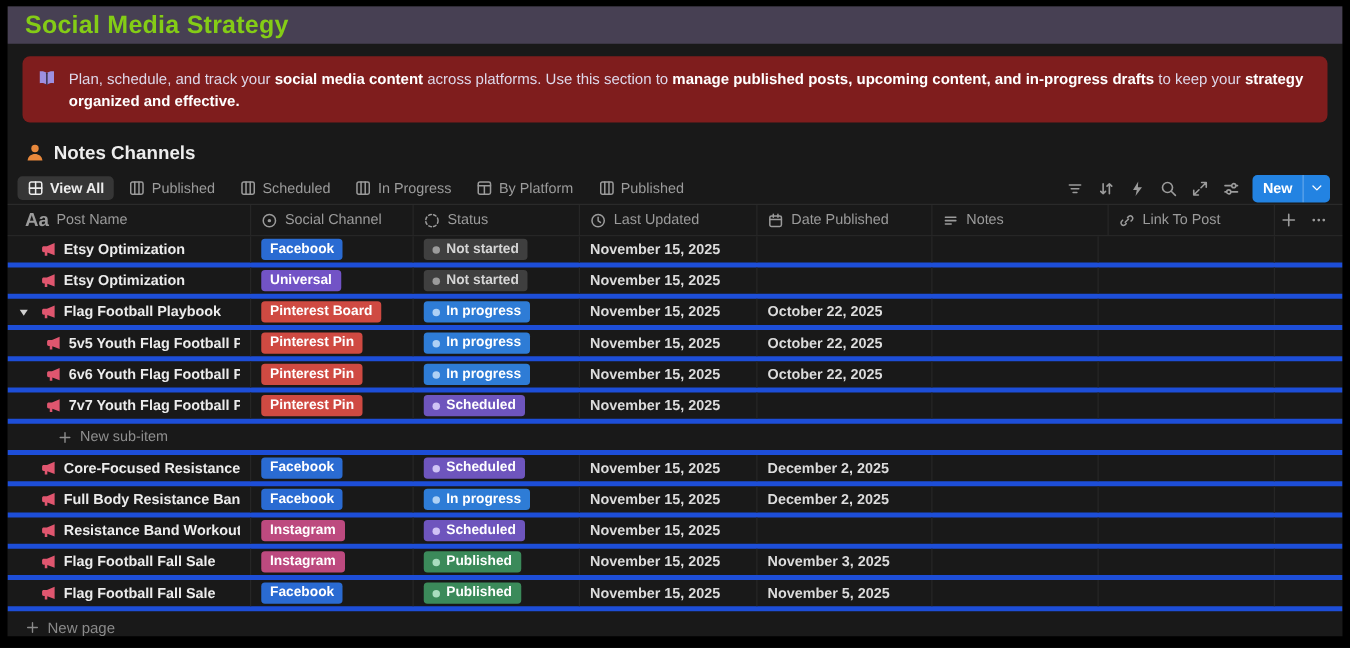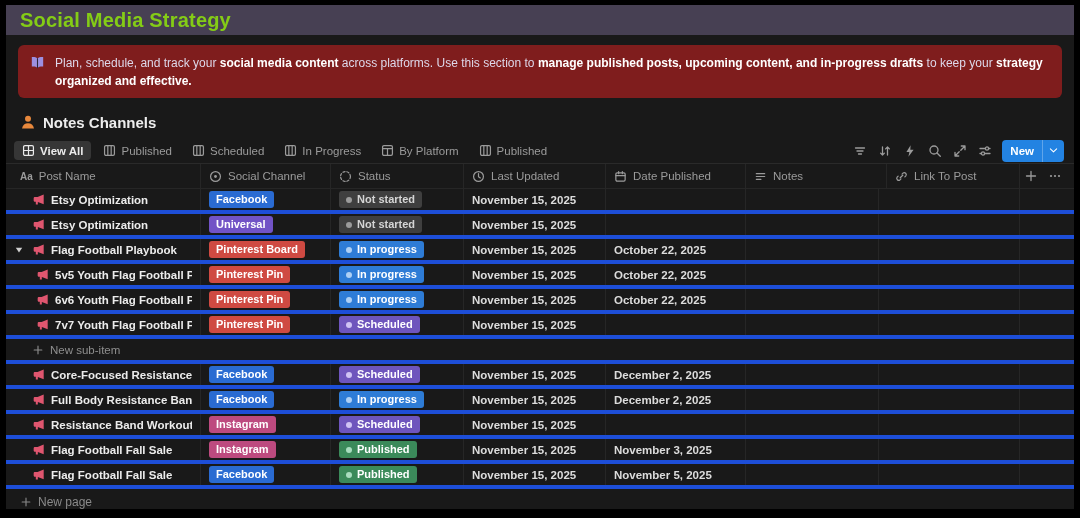--- a/index.html
+++ b/index.html
@@ -32,21 +32,21 @@
   .tbtn .ic { width:14px; height:14px; }
   .new-btn { display:flex; align-items:center; background:#2383e2; border-radius:4px; height:22px; overflow:hidden; cursor:pointer; }
   .new-label { color:#fff; font-size:11.5px; font-weight:600; padding:0 8px; }
   .new-caret { display:flex; align-items:center; padding:0 5px; height:100%; border-left:1px solid rgba(255,255,255,.28); color:#fff; }
   .new-caret .ic { width:11px; height:11px; }
 
   .thead { display:flex; height:25px; border-bottom:1px solid #262626; }
   .thead-cols { display:flex; }
   .th { display:flex; align-items:center; gap:6px; padding:0 8px; color:#9b9b9b; font-size:11.5px; border-right:1px solid #262626; overflow:hidden; white-space:nowrap; }
   .th .ic { width:13px; height:13px; flex:0 0 auto; }
-  .aa-glyph { font-size:10px; font-weight:600; color:#9b9b9b; }
+  .aa-glyph { font-size:15px; font-weight:600; color:#9b9b9b; }
   .th.col0 { padding-left:14px; }
   .thead-tail { margin-left:auto; display:flex; align-items:center; gap:10px; padding-right:12px; }
 
   .col0 { width:195px; } .col1 { width:130px; } .col2 { width:133px; }
   .col3 { width:142px; } .col4 { width:140px; } .col5 { width:133px; }
   .col6 { width:141px; } .coltail { flex:1; border-right:none !important; }
 
   .trow { display:flex; height:25px; border-bottom:4px solid #1d4ed8; }
   .cell { display:flex; align-items:center; padding:0 8px; border-right:1px solid #262626; overflow:hidden; white-space:nowrap; }
   .namecell { padding-left:8px; gap:6px; }
@@ -55,21 +55,21 @@
   .toggle .ic { width:10px; height:10px; }
   .notoggle { width:12px; flex:0 0 auto; }
   .rowicon { display:flex; color:#e0566f; flex:0 0 auto; }
   .rowicon .ic { width:13px; height:13px; }
   .rowname { font-size:11.5px; font-weight:700; color:#ececec; overflow:hidden; }
   .chip { font-size:11px; font-weight:600; color:#fff; padding:1px 7px; border-radius:3px; line-height:15px; white-space:nowrap; }
   .chip.status { display:inline-flex; align-items:center; }
   .dot { width:6px; height:6px; border-radius:50%; display:inline-block; margin-right:5px; }
   .datecell { font-size:11.5px; font-weight:600; color:#dcdcdc; }
 
-  .subadd { align-items:center; padding-left:26px; color:#8f8f8f; font-size:11.5px; gap:6px; cursor:pointer; }
+  .subadd { align-items:center; padding-left:40px; color:#8f8f8f; font-size:11.5px; gap:6px; cursor:pointer; }
   .subadd .ic { width:12px; height:12px; }
 
   .newpage { display:flex; align-items:center; gap:6px; padding:0 0 0 14px; height:26px; color:#8a8a8a; font-size:12px; cursor:pointer; }
   .np-icon { display:flex; }
   .np-icon .ic { width:12px; height:12px; }
 </style>
 </head>
 <body>
 
 <div class="app">

